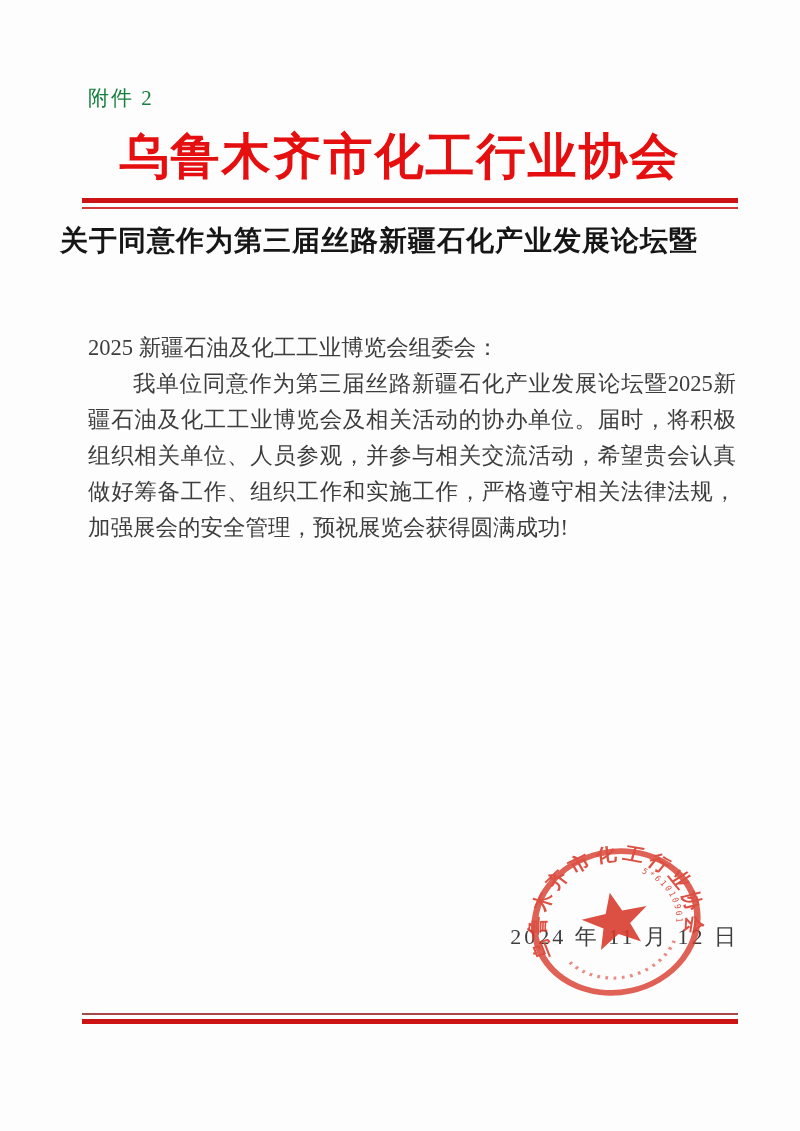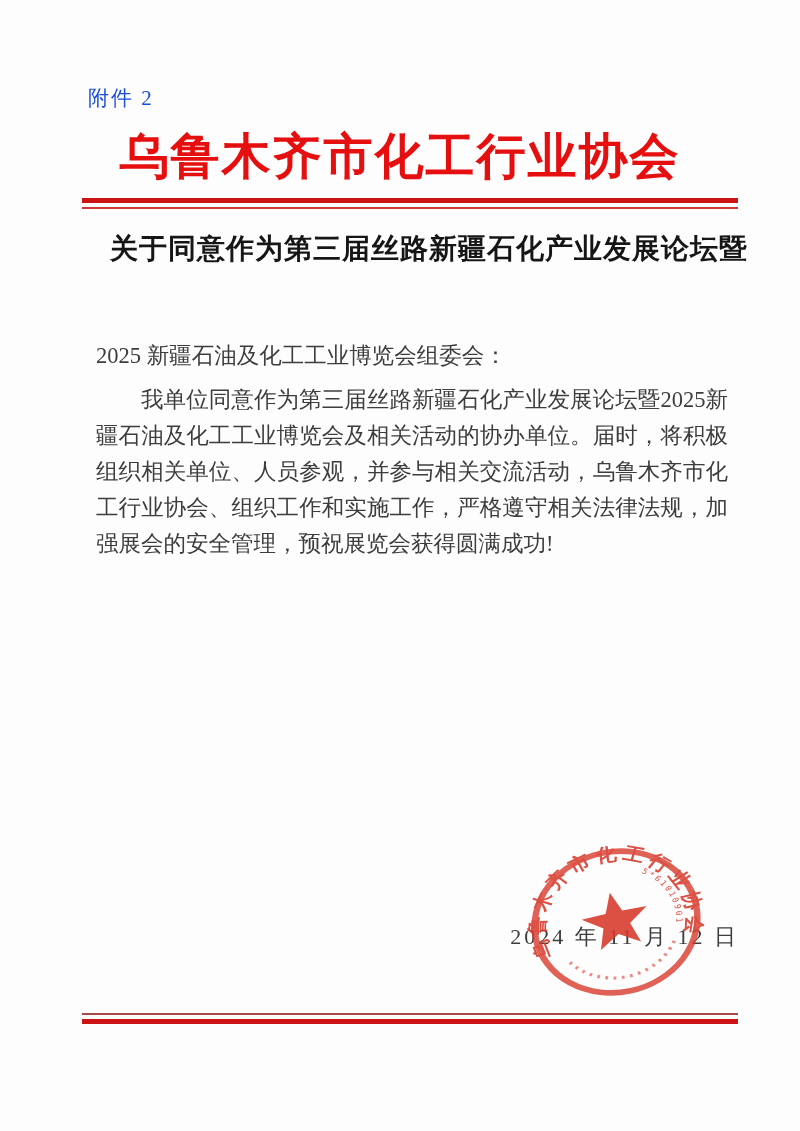--- a/index.html
+++ b/index.html
@@ -13,45 +13,45 @@
   }
   .page{
     position:relative;
     width:800px;height:1131px;
     background:#fdfdfd;
     overflow:hidden;
     font-family:"Liberation Serif","DejaVu Serif",serif;
   }
   .attachment{
     position:absolute;left:88px;top:84px;
-    font-size:21px;color:#1d4ed8;letter-spacing:2px;
+    font-size:21px;color:#15803d;letter-spacing:2px;
   }
   .org-title{
     position:absolute;left:0;top:124px;width:100%;
     margin:0;text-align:center;
     font-size:49px;font-weight:bold;
     color:var(--header-red);
     letter-spacing:2px;white-space:nowrap;
   }
   .rule{position:absolute;left:82px;width:656px;}
   .rule-thick-top{top:198px;height:5px;background:var(--rule-red);}
   .rule-thin-top{top:207px;height:2px;background:var(--rule-red);opacity:.85;}
   .doc-title{
     position:absolute;left:60px;top:223px;width:680px;
-    margin:8px;text-align:right;
+    margin:0;text-align:left;
     font-size:28px;line-height:36px;font-weight:bold;
     color:var(--title-black);letter-spacing:1px;
   }
   .body-block{
     position:absolute;left:88px;top:330px;width:648px;
     font-size:22.5px;line-height:36px;
     color:var(--body-text);
     text-align:justify;
   }
-  .body-block p{margin:8px;}
+  .body-block p{margin:0;}
   .body-block p.indent{text-indent:2em;}
   .date{
     position:absolute;top:922px;right:61px;
     font-size:22px;color:var(--body-text);
     letter-spacing:3px;white-space:nowrap;
     z-index:1;
     text-align:center;
   }
   .seal{
     position:absolute;left:524px;top:843px;
@@ -76,21 +76,21 @@
 
   <div class="rule rule-thick-top"></div>
   <div class="rule rule-thin-top"></div>
 
   <h2 class="doc-title">
     <span>关于同意作为第三届丝路新疆石化产业发展论坛暨</span><br>
   </h2>
 
   <div class="body-block">
     <p>2025 新疆石油及化工工业博览会组委会：</p>
-    <p class="indent">我单位同意作为第三届丝路新疆石化产业发展论坛暨2025新疆石油及化工工业博览会及相关活动的协办单位。届时，将积极组织相关单位、人员参观，并参与相关交流活动，乌鲁木齐市化工行业协会、组织工作和实施工作，严格遵守相关法律法规，加强展会的安全管理，预祝展览会获得圆满成功!</p>
+    <p class="indent">我单位同意作为第三届丝路新疆石化产业发展论坛暨2025新疆石油及化工工业博览会及相关活动的协办单位。届时，将积极组织相关单位、人员参观，并参与相关交流活动，希望贵会认真做好筹备工作、组织工作和实施工作，严格遵守相关法律法规，加强展会的安全管理，预祝展览会获得圆满成功!</p>
   </div>
 
   <div class="date">2024 年 11 月 12 日</div>
 
   <div class="seal">
     <svg viewBox="0 0 200 200" preserveAspectRatio="none" aria-hidden="true">
       <defs>
         <path id="arcTop" d="M 26.7,126.7 A 78,78 0 1 1 173.3,126.7" fill="none"></path>
         <path id="arcRight" d="M 137.8,45.9 A 66,66 0 0 1 163.7,117.1" fill="none"></path>
       </defs>

